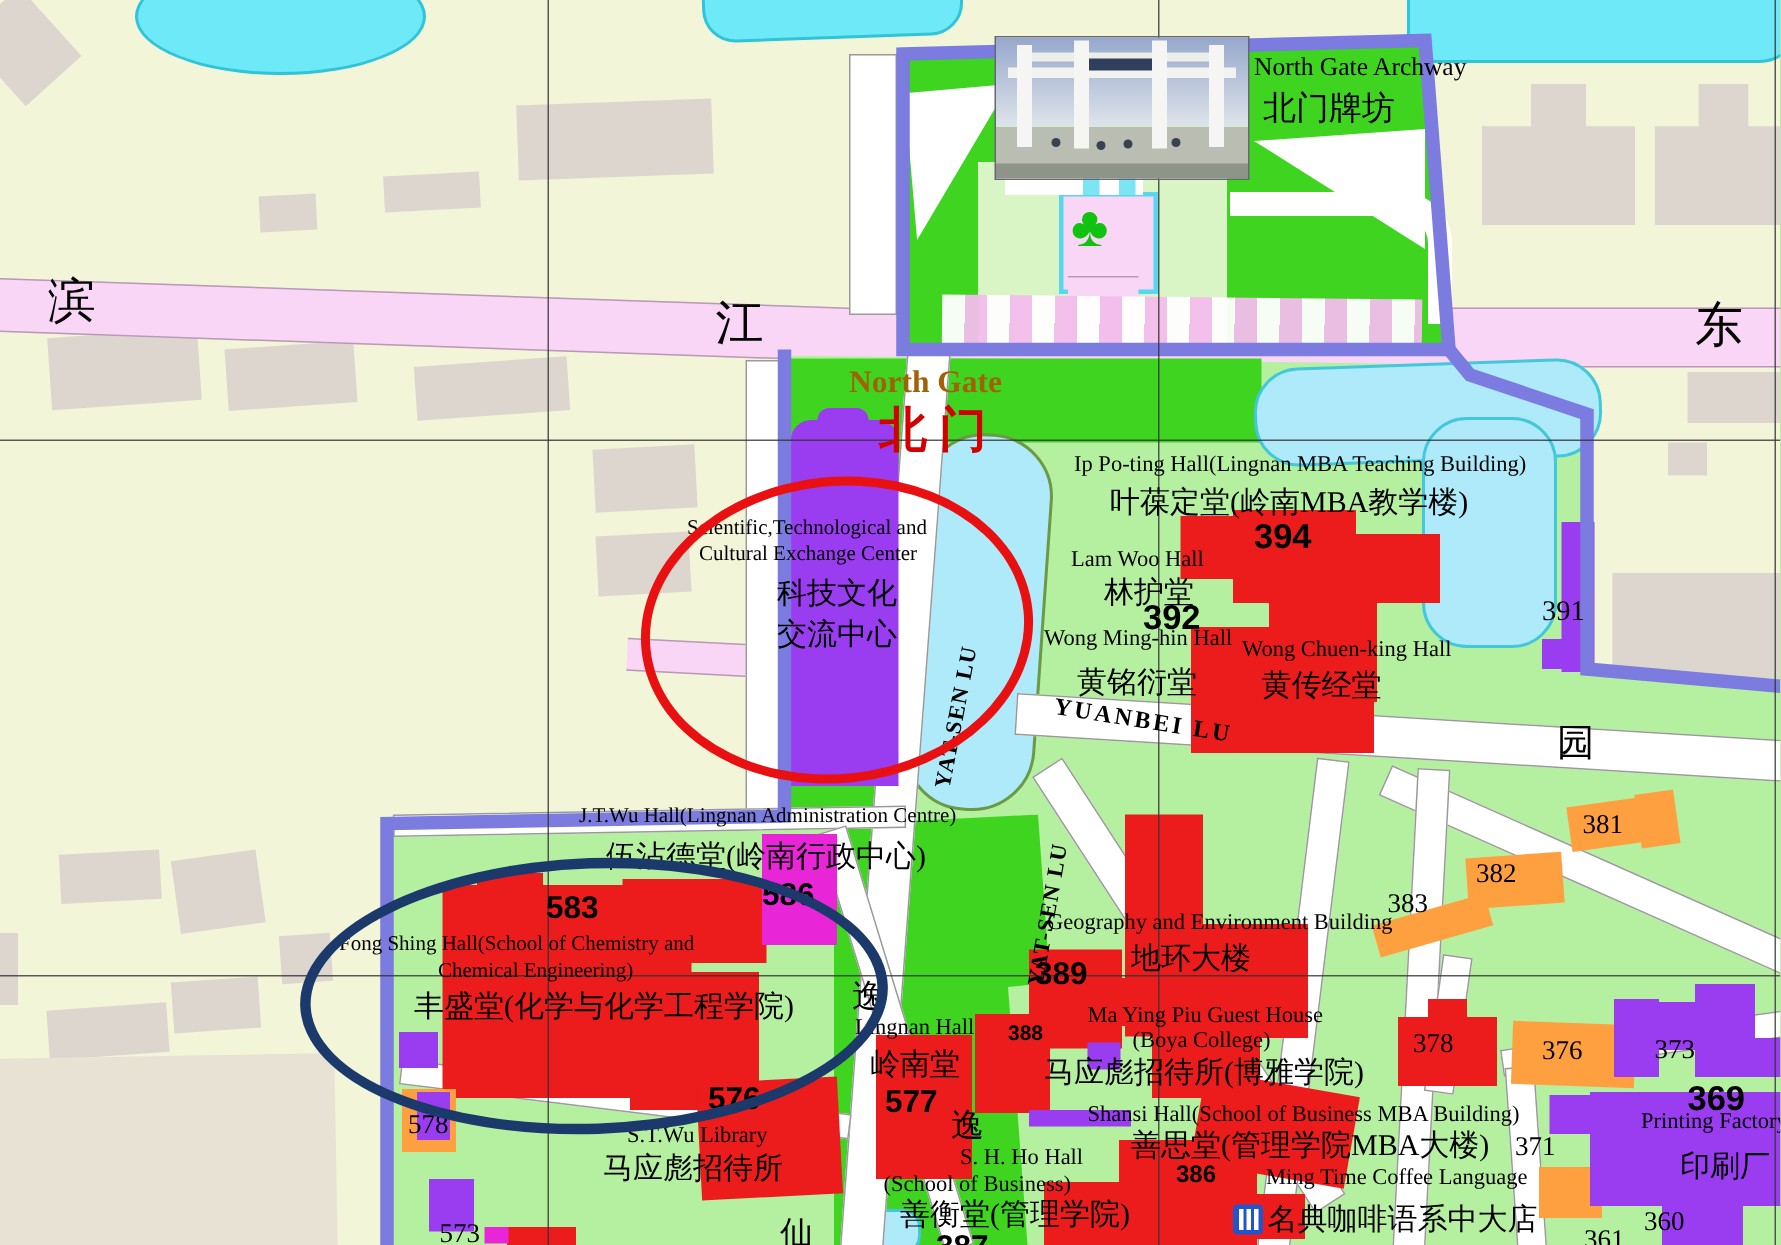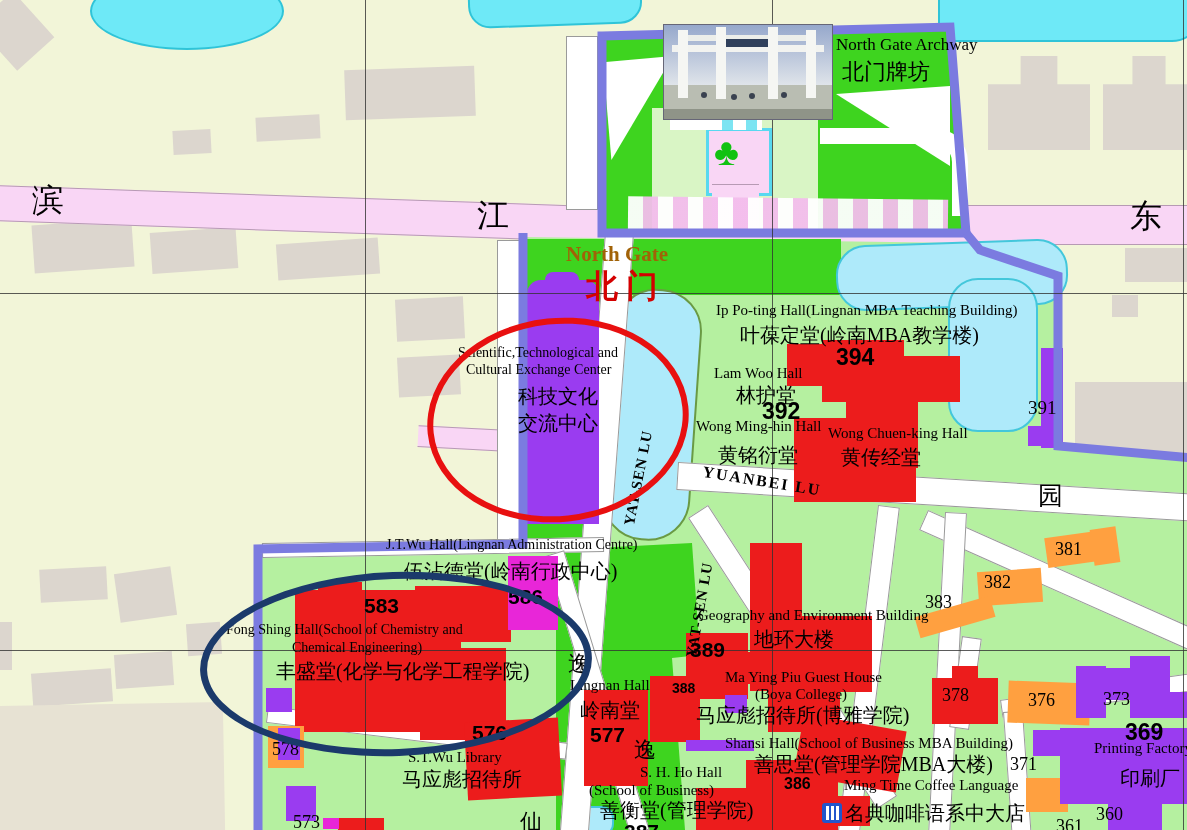--- a/index.html
+++ b/index.html
@@ -235,21 +235,21 @@
       <span class="lbl" style="left: 226px; top: 623px; font-size: 14px;">Fong Shing Hall(School of Chemistry and</span>
       <span class="lbl" style="left: 292px; top: 641px; font-size: 14px;">Chemical Engineering)</span>
       <span class="lbl" style="left: 276px; top: 661px; font-size: 20px;">丰盛堂(化学与化学工程学院)</span>
       <span class="lbl" style="left: 568px; top: 652px; font-size: 22px;">逸</span>
       <span class="lbl" style="left: 570px; top: 678px; font-size: 15px;">Lingnan Hall</span>
       <span class="lbl" style="left: 580px; top: 700px; font-size: 20px;">岭南堂</span>
       <span class="lbl sans" style="left: 590px; top: 724px; font-size: 21px; font-weight: 700;">577</span>
       <span class="lbl" style="left: 634px; top: 738px; font-size: 22px;">逸</span>
       <span class="lbl" style="left: 272px; top: 740px; font-size: 18px;">578</span>
       <span class="lbl sans" style="left: 472px; top: 722px; font-size: 21px; font-weight: 700;">576</span>
-      <span class="lbl" style="left: 408px; top: 750px; font-size: 15px;">S.T.Wu Library</span>
+      <span class="lbl" style="left: 418px; top: 750px; font-size: 15px;">S.T.Wu Library</span>
       <span class="lbl" style="left: 402px; top: 769px; font-size: 20px;">马应彪招待所</span>
       <span class="lbl" style="left: 293px; top: 813px; font-size: 18px;">573</span>
       <span class="lbl" style="left: 622px; top: 524px; font-size: 15px; font-weight: 600; transform: rotate(-79deg); letter-spacing: 1px;">YAT-SEN LU</span>
       <span class="lbl" style="left: 684px; top: 656px; font-size: 15px; font-weight: 600; transform: rotate(-80deg); letter-spacing: 1px;">YAT-SEN LU</span>
       <span class="lbl" style="left: 698px; top: 608px; font-size: 15px;">Geography and Environment Building</span>
       <span class="lbl" style="left: 754px; top: 629px; font-size: 20px;">地环大楼</span>
       <span class="lbl sans" style="left: 690px; top: 639px; font-size: 21px; font-weight: 700;">389</span>
       <span class="lbl" style="left: 725px; top: 670px; font-size: 15px;">Ma Ying Piu Guest House</span>
       <span class="lbl" style="left: 755px; top: 687px; font-size: 15px;">(Boya College)</span>
       <span class="lbl" style="left: 696px; top: 705px; font-size: 20px;">马应彪招待所(博雅学院)</span>

